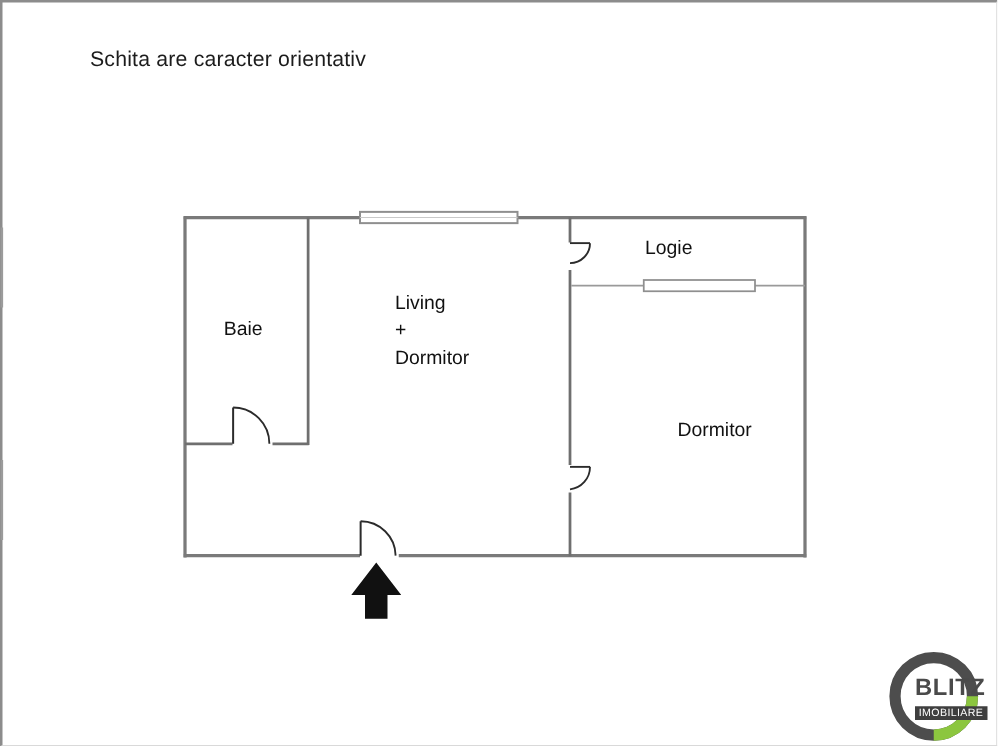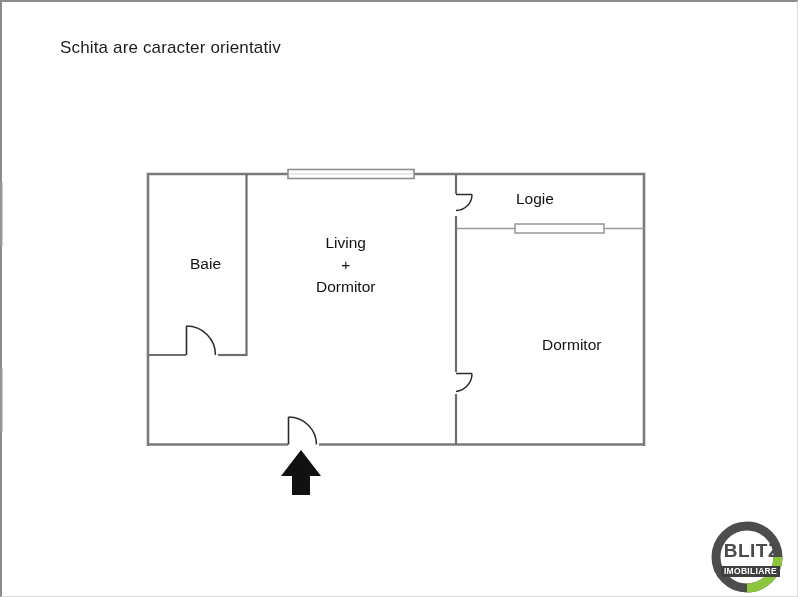--- a/index.html
+++ b/index.html
@@ -24,80 +24,79 @@
     height: 597px;
     box-sizing: border-box;
     border-top: 2px solid #8c8c8c;
     border-left: 2px solid #8c8c8c;
     border-right: 1px solid #d9d9d9;
     border-bottom: 1px solid #d9d9d9;
     pointer-events: none;
   }
   #title {
     position: absolute;
-    left: 60px;
+    left: 72px;
     top: 38px;
     font-size: 17px;
     color: #1c1c1c;
     letter-spacing: 0.15px;
     white-space: nowrap;
   }
   #plan-svg {
     position: absolute;
     left: 0;
     top: 0;
   }
   .room-label {
     position: absolute;
     font-size: 15.5px;
     color: #111111;
     white-space: nowrap;
-    text-align: center;
-  }
-  #label-baie   { left: 190px; top: 255px; }
+  }
+  #label-baie   { left: 179px; top: 255px; }
   #label-living { left: 316px; top: 232px; line-height: 22px; }
   #label-logie  { left: 516px; top: 190px; }
   #label-dorm   { left: 542px; top: 336px; }
 
   
   #logo {
     position: absolute;
     left: 708px;
     top: 521px;
     width: 78px;
     height: 72px;
   }
   #logo-ring {
     position: absolute;
     left: 0;
     top: 0;
   }
   #logo-text {
     position: absolute;
-    left: 8px;
+    left: 24px;
     top: 21px;
     width: 64px;
-    text-align: right;
+    text-align: left;
     pointer-events: none;
   }
   #logo-blitz {
     font-size: 19px;
     font-weight: bold;
     color: #4a4a4a;
     letter-spacing: 0.5px;
     line-height: 18px;
     font-family: "Liberation Sans", sans-serif;
   }
   #logo-imob {
     display: inline-block;
     margin-top: 1px;
     background: #3f3f3f;
     color: #ffffff;
     font-size: 8.5px;
-    font-weight: bold;
+    font-weight: normal;
     letter-spacing: 0.3px;
     padding: 1px 3px 1px 3px;
     line-height: 9px;
     font-family: "Liberation Sans", sans-serif;
   }
 </style>
 </head>
 <body>
 
 <div id="page">

